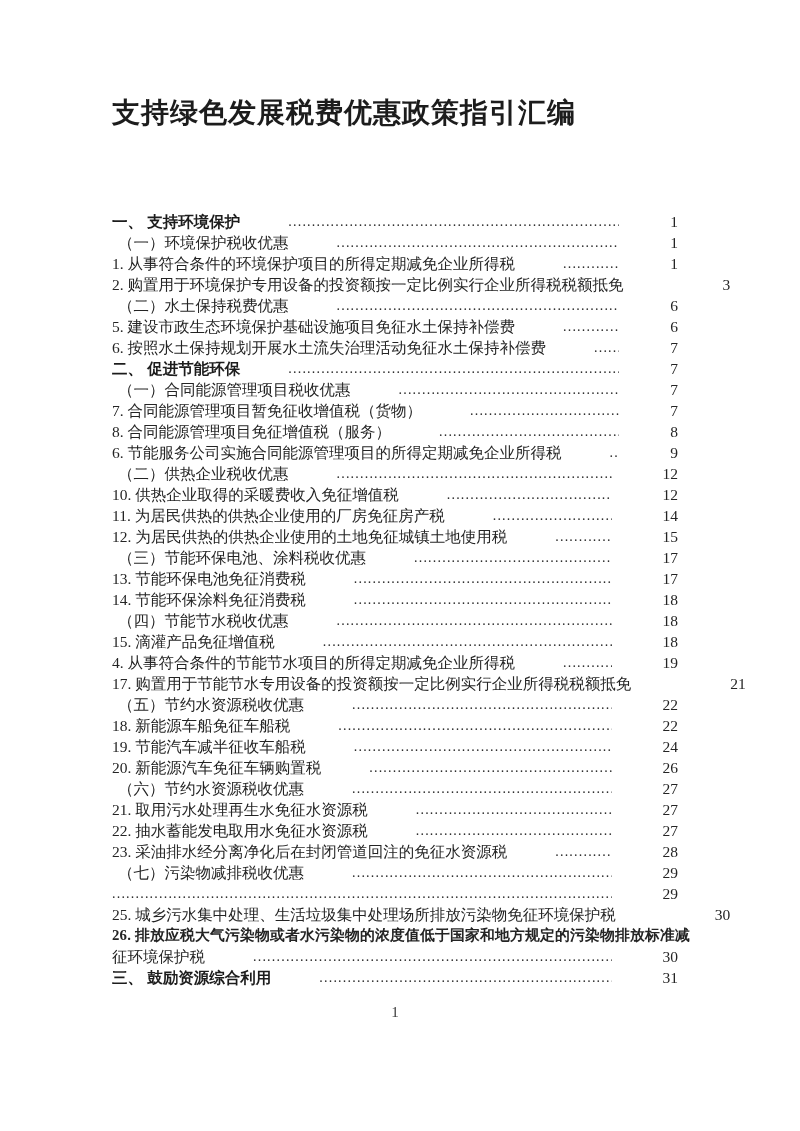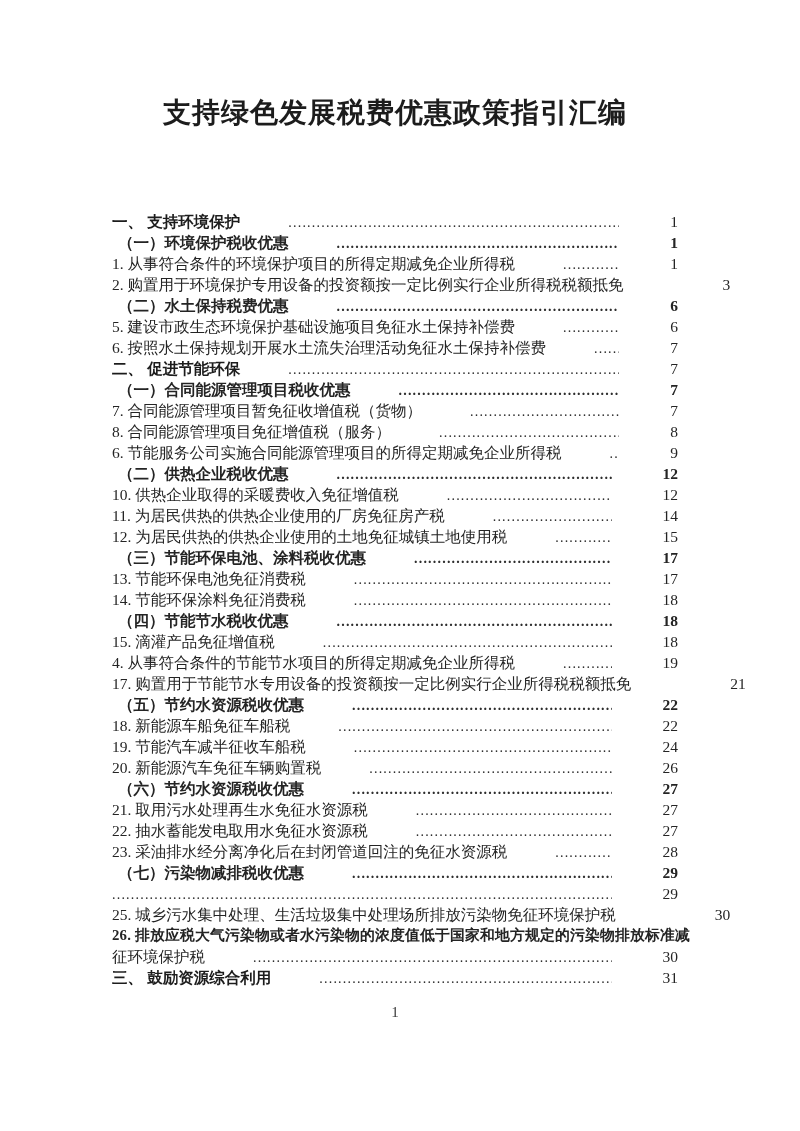--- a/index.html
+++ b/index.html
@@ -16,33 +16,32 @@
     padding: 96px 122px 0 112px;
     background: #ffffff;
   }
   .doc-title {
     margin: 0;
     font-family: "Liberation Sans", sans-serif;
     font-weight: 700;
     font-size: 28px;
     line-height: 34px;
     letter-spacing: 1px;
-    text-align: center;
     color: #1c1c1c;
     white-space: nowrap;
   }
   .toc {
     margin-top: 81px;
     font-size: 15.5px;
     line-height: 21px;
     color: #242424;
   }
   .row {
     display: flex;
-    align-items: center;
+    align-items: flex-end;
     height: 21px;
     gap: 48px;
   }
   .row .label { white-space: nowrap; }
   .leader {
     flex: 1 1 auto;
     min-width: 0;
     overflow: hidden;
     white-space: nowrap;
   }
@@ -57,21 +56,21 @@
     padding-left: 3px;
     white-space: nowrap;
   }
   
   .lv-section .label {
     font-family: "Liberation Sans", sans-serif;
     font-weight: 700;
     color: #1c1c1c;
   }
   
-  .lv-sub { padding-left: 6px; font-weight: bold; }
+  .lv-sub { padding-left: 6px; }
   
   .lv-wrap { height: 21px; font-weight: bold; }
   .lv-wrap .label {
     white-space: nowrap;
     width: 100%;
     font-size: 14.8px;
     letter-spacing: 0.2px;
     text-align: justify;
     text-align-last: justify;
   }

